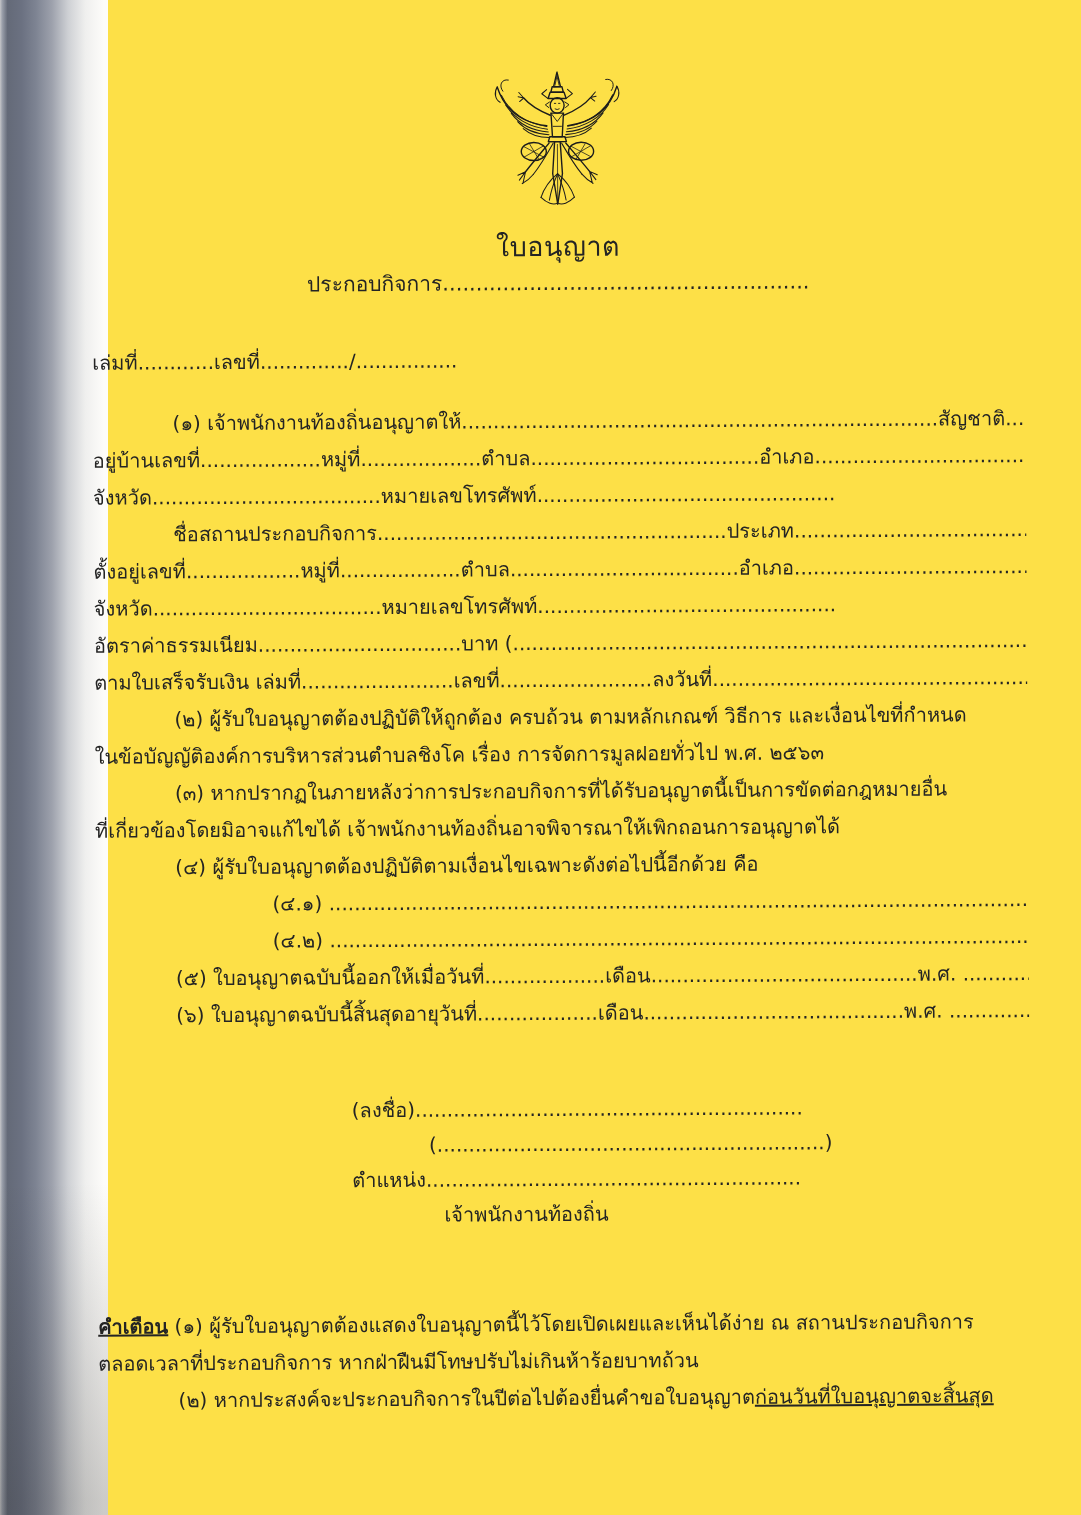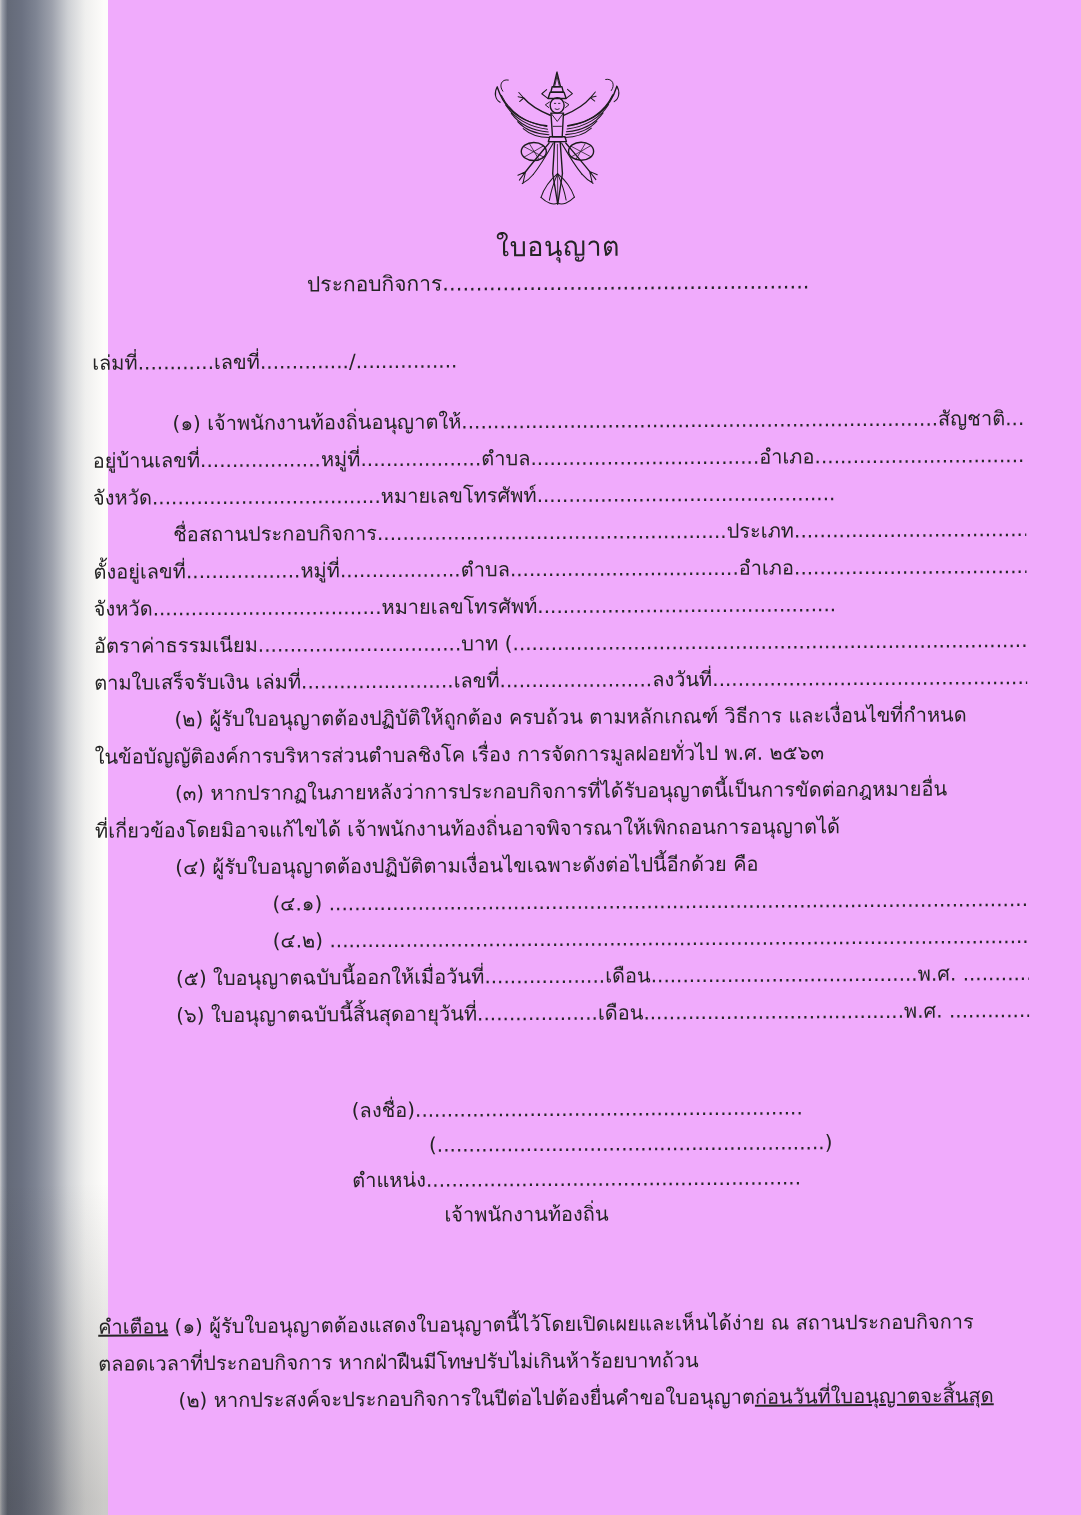--- a/index.html
+++ b/index.html
@@ -1,19 +1,19 @@
 <!DOCTYPE html>
 <html><head>
 <meta charset="utf-8">
 <style>
   html,body{margin:0;padding:0;background:#e9e9e9;}
   .page{
     position:relative;
     width:1081px;height:1515px;
-    background:#f0abfc;
+    background:#fde047;
     overflow:hidden;
     font-family:"DejaVu Sans","Liberation Sans",sans-serif;
     color:#242424;
   }
   
   .spine{
     position:absolute;left:0;top:0;bottom:0;width:108px;
     background:
       linear-gradient(180deg, rgba(30,28,25,0) 78%, rgba(30,28,25,0.22) 99%),
       linear-gradient(90deg,
@@ -35,21 +35,21 @@
   .mt-form{margin-top:24px;}
   .ind1{padding-left:80px;}
   .ind2{padding-left:177px;}
   .sig{margin-top:60px;}
   .sig .ln{height:35px;line-height:35px;}
   .sig-sign{padding-left:255px;}
   .sig-name{padding-left:332px;}
   .sig-pos{padding-left:255px;}
   .sig-officer{padding-left:347px;}
   .warning{margin-top:74px;}
-  .warn-label{font-weight:normal;text-decoration:underline;}
+  .warn-label{font-weight:bold;text-decoration:underline;}
   .uline{text-decoration:underline;}
 </style>
 </head>
 <body>
 
 <div class="page">
   <div class="spine"></div>
 
   <div class="content">
 

